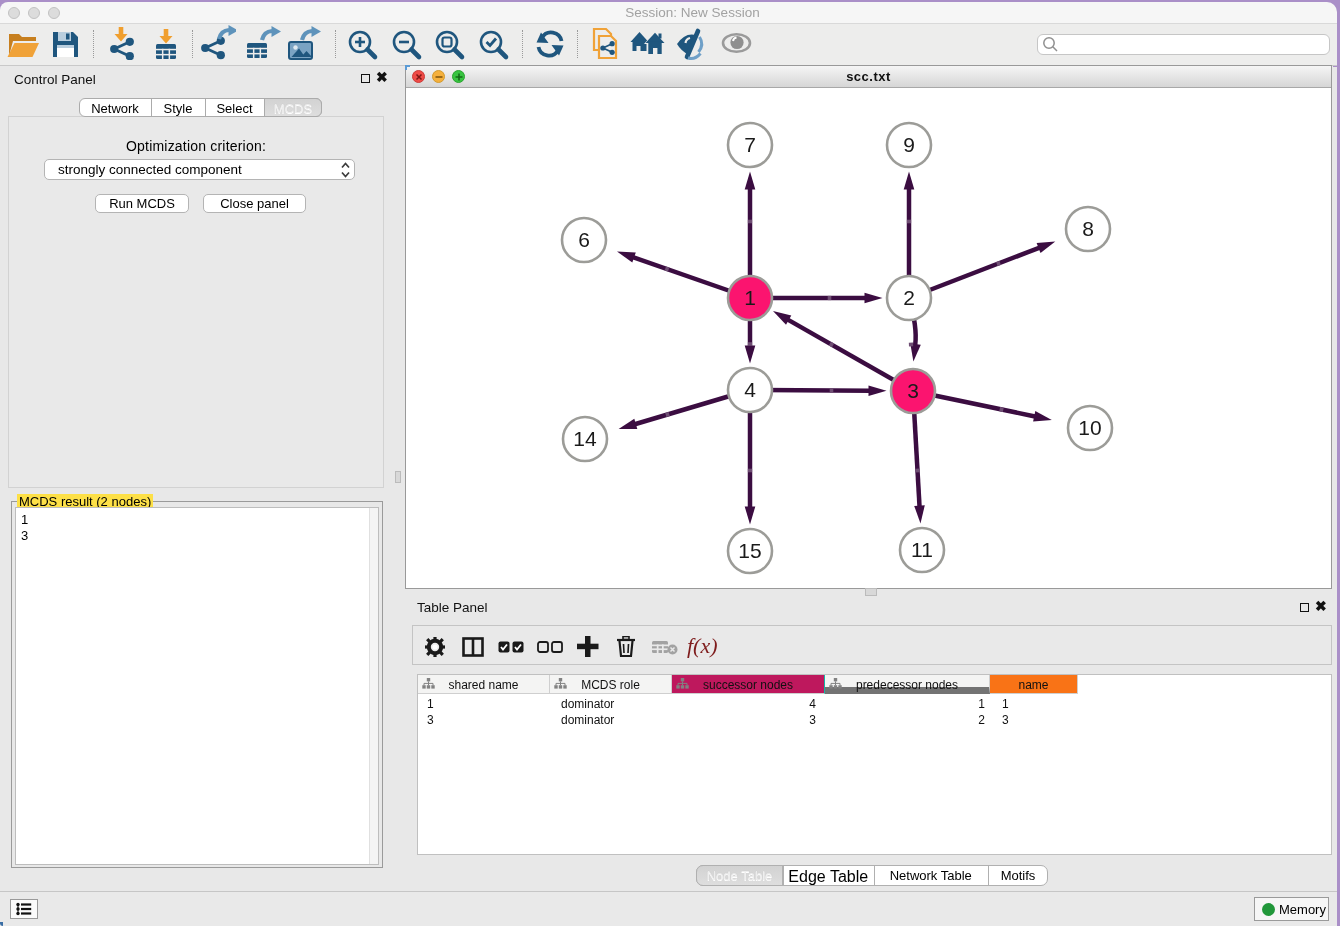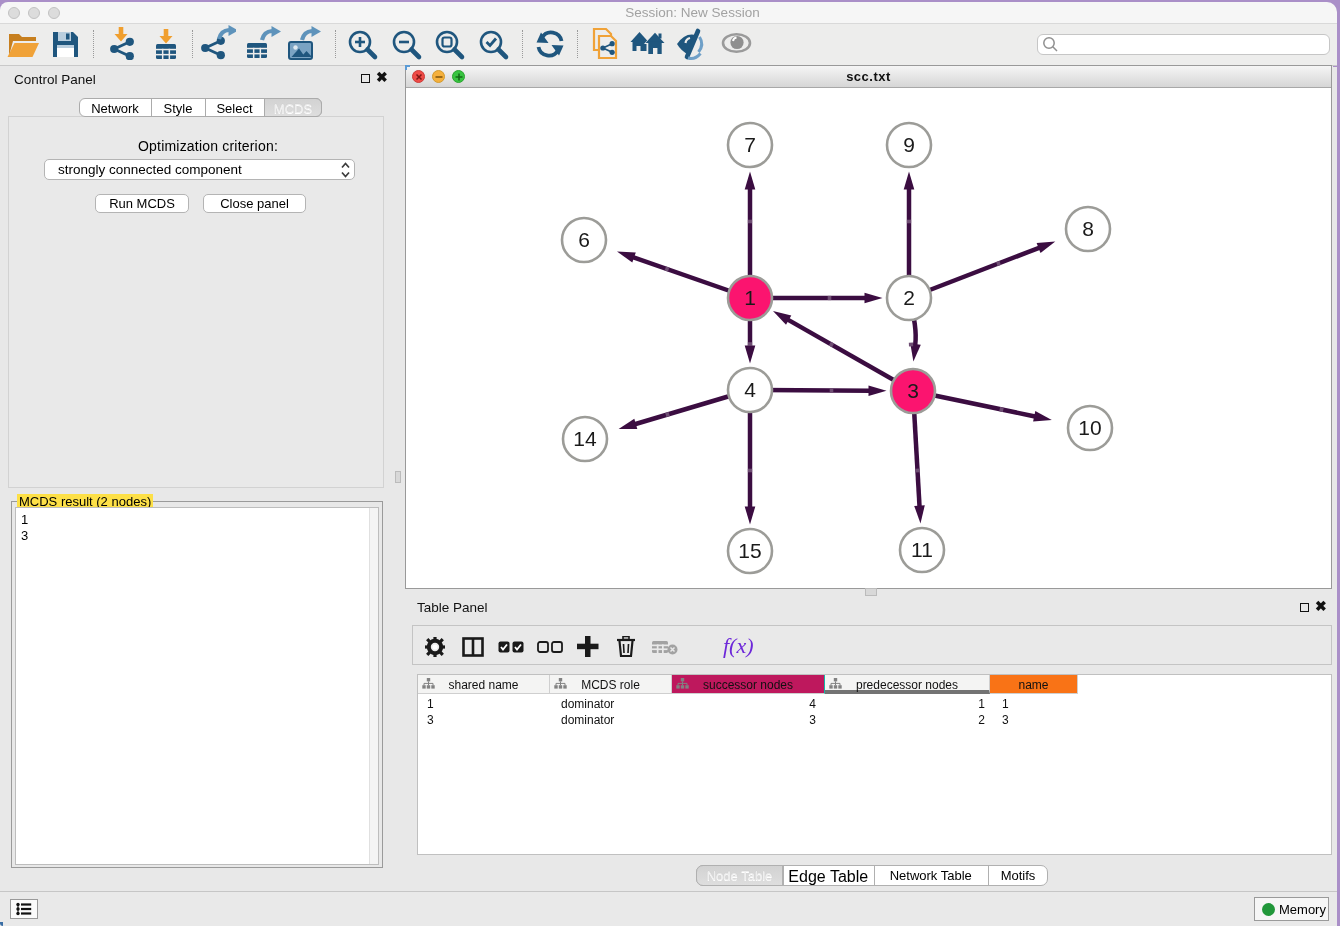--- a/index.html
+++ b/index.html
@@ -156,21 +156,21 @@
 
 <div class="abs" style="left:79px;top:98px;width:243px;height:19px;background:#fff;border:1px solid #ababab;border-radius:6px;"></div>
 <div class="abs" style="left:264px;top:98px;width:58px;height:19px;background:linear-gradient(#d2d2d2,#dedede);border:1px solid #ababab;border-radius:0 6px 6px 0;"></div>
 <div class="abs" style="left:151px;top:98px;width:1px;height:19px;background:#ababab;"></div>
 <div class="abs" style="left:205px;top:98px;width:1px;height:19px;background:#ababab;"></div>
 <div class="abs" style="left:79px;top:101px;width:72px;text-align:center;font-size:13px;color:#000;">Network</div>
 <div class="abs" style="left:151px;top:101px;width:54px;text-align:center;font-size:13px;color:#000;">Style</div>
 <div class="abs" style="left:205px;top:101px;width:59px;text-align:center;font-size:13px;color:#000;">Select</div>
 <div class="abs" style="left:264px;top:101px;width:58px;text-align:center;font-size:13px;color:#ededed;text-shadow:0 1px 0 #fff, 0 0 1px #bbb;">MCDS</div>
 
-<div class="abs" style="left:8px;top:138px;width:376px;text-align:center;font-size:14px;letter-spacing:0.2px;color:#000;margin-left:12px;">Optimization criterion:</div>
+<div class="abs" style="left:8px;top:138px;width:376px;text-align:center;font-size:14px;letter-spacing:0.2px;color:#000;">Optimization criterion:</div>
 <div class="abs" style="left:44px;top:159px;width:311px;height:21px;background:#fff;border:1px solid #b4b4b4;border-radius:5px;font-size:13.5px;color:#000;line-height:19px;padding-left:13px;">strongly connected component</div>
 <svg class="abs" style="left:340px;top:162px;" width="11" height="16" viewBox="0 0 11 16">
     <path d="M2,5.5 L5.5,1.5 L9,5.5 M2,10.5 L5.5,14.5 L9,10.5" fill="none" stroke="#3c3c3c" stroke-width="1.7"></path>
   </svg>
 <div class="abs" style="left:95px;top:194px;width:94px;height:19px;background:#fff;border:1px solid #b4b4b4;border-radius:5px;text-align:center;font-size:13px;line-height:17px;color:#000;">Run MCDS</div>
 <div class="abs" style="left:203px;top:194px;width:103px;height:19px;background:#fff;border:1px solid #b4b4b4;border-radius:5px;text-align:center;font-size:13px;line-height:17px;color:#000;">Close panel</div>
 
 <div class="abs" style="left:11px;top:501px;width:372px;height:367px;border:1px solid #9a9a9a;"></div>
 <div class="abs" style="left:17px;top:494px;background:#fde047;font-size:13px;color:#000;padding:0 2px;">MCDS result (2 nodes)</div>
 <div class="abs" style="left:15px;top:507px;width:364px;height:358px;background:#fff;border:1px solid #bdbdbd;"></div>
@@ -310,21 +310,21 @@
   </svg>
 <svg class="abs" style="left:652px;top:639px;" width="26" height="16" viewBox="0 0 26 16">
     <rect x="0" y="2" width="16" height="12" rx="1.5" fill="#a2a2a2"></rect>
     <rect x="4.8" y="5.5" width="1.7" height="8.5" fill="#e9e9e9"></rect>
     <rect x="10" y="5.5" width="1.7" height="8.5" fill="#e9e9e9"></rect>
     <rect x="0" y="5.5" width="16" height="1.7" fill="#e9e9e9"></rect>
     <rect x="0" y="9.4" width="16" height="1.7" fill="#e9e9e9"></rect>
     <circle cx="20.5" cy="10.5" r="5" fill="#a2a2a2"></circle>
     <path d="M18.5,8.5 L22.5,12.5 M22.5,8.5 L18.5,12.5" stroke="#e9e9e9" stroke-width="1.5"></path>
   </svg>
-<div class="abs" style="left:687px;top:633px;font-family:'Liberation Serif',serif;font-style:italic;font-size:22px;color:#6d28d9;margin-left:36px;">f(x)</div>
+<div class="abs" style="left:687px;top:633px;font-family:'Liberation Serif',serif;font-style:italic;font-size:22px;color:#7f1d1d;">f(x)</div>
 
 <div class="abs" style="left:417px;top:674px;width:915px;height:181px;background:#fff;border:1px solid #c0c0c0;"></div>
 <div class="abs" style="left:418px;top:675px;width:132px;height:19px;background:#f4f4f3;border-right:1px solid #cfcfcf;border-bottom:1px solid #cfcfcf;">
     <svg width="13" height="11" viewBox="0 0 13 11" style="position:absolute;left:4px;top:3px;">
       <g fill="#828282">
         <rect x="4.8" y="0" width="3.4" height="3.4"></rect>
         <rect x="0.3" y="7.2" width="3.4" height="3.4"></rect>
         <rect x="4.8" y="7.2" width="3.4" height="3.4"></rect>
         <rect x="9.3" y="7.2" width="3.4" height="3.4"></rect>
       </g>
@@ -349,21 +349,21 @@
       <g fill="#828282">
         <rect x="4.8" y="0" width="3.4" height="3.4"></rect>
         <rect x="0.3" y="7.2" width="3.4" height="3.4"></rect>
         <rect x="4.8" y="7.2" width="3.4" height="3.4"></rect>
         <rect x="9.3" y="7.2" width="3.4" height="3.4"></rect>
       </g>
       <path d="M6.5,3.4 L6.5,7.2 M2,7.2 L2,5.4 L11,5.4 L11,7.2" stroke="#828282" stroke-width="1" fill="none"></path>
     </svg>
     <div style="position:absolute;left:0;top:3px;width:100%;text-align:center;font-size:12px;color:#111;">successor nodes</div>
   </div>
-<div class="abs" style="left:825px;top:675px;width:165px;height:19px;background:#f4f4f3;border-right:1px solid #cfcfcf;border-bottom:4px solid #737373;">
+<div class="abs" style="left:825px;top:675px;width:165px;height:19px;background:#f4f4f3;border-right:1px solid #cfcfcf;border-bottom:7px solid #737373;">
     <svg width="13" height="11" viewBox="0 0 13 11" style="position:absolute;left:4px;top:3px;">
       <g fill="#828282">
         <rect x="4.8" y="0" width="3.4" height="3.4"></rect>
         <rect x="0.3" y="7.2" width="3.4" height="3.4"></rect>
         <rect x="4.8" y="7.2" width="3.4" height="3.4"></rect>
         <rect x="9.3" y="7.2" width="3.4" height="3.4"></rect>
       </g>
       <path d="M6.5,3.4 L6.5,7.2 M2,7.2 L2,5.4 L11,5.4 L11,7.2" stroke="#828282" stroke-width="1" fill="none"></path>
     </svg>
     <div style="position:absolute;left:0;top:3px;width:100%;text-align:center;font-size:12px;color:#111;">predecessor nodes</div>

